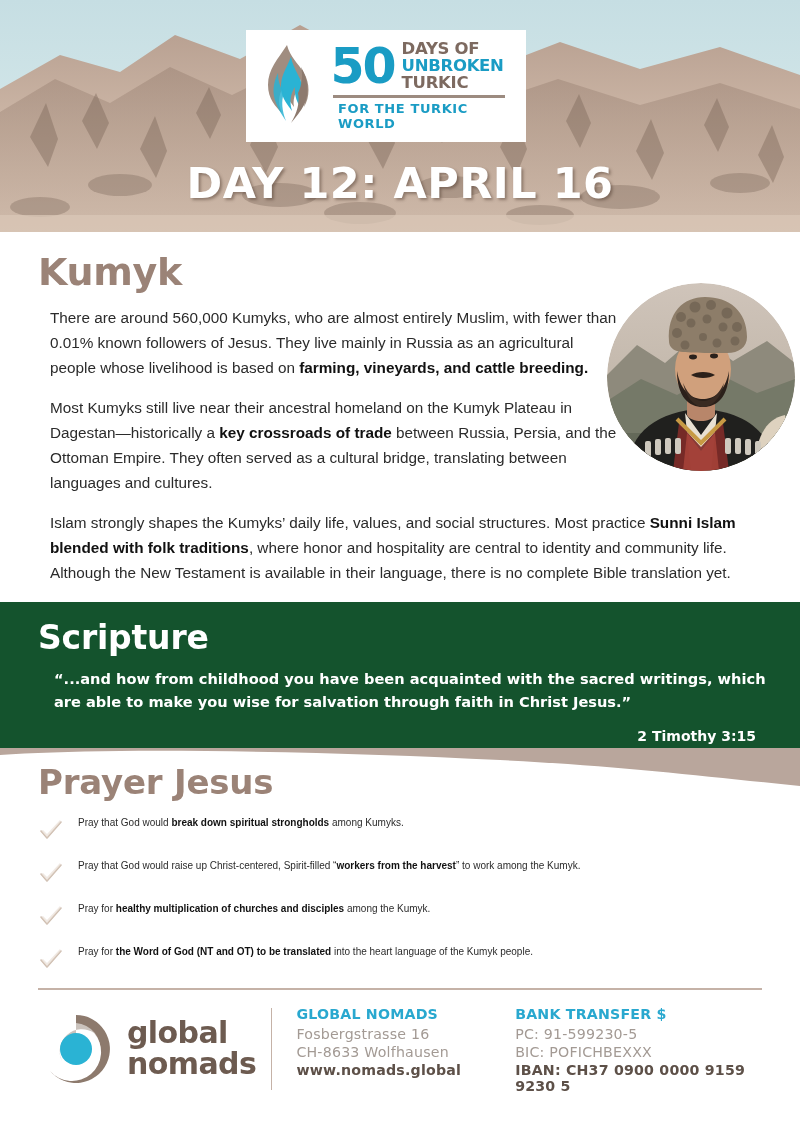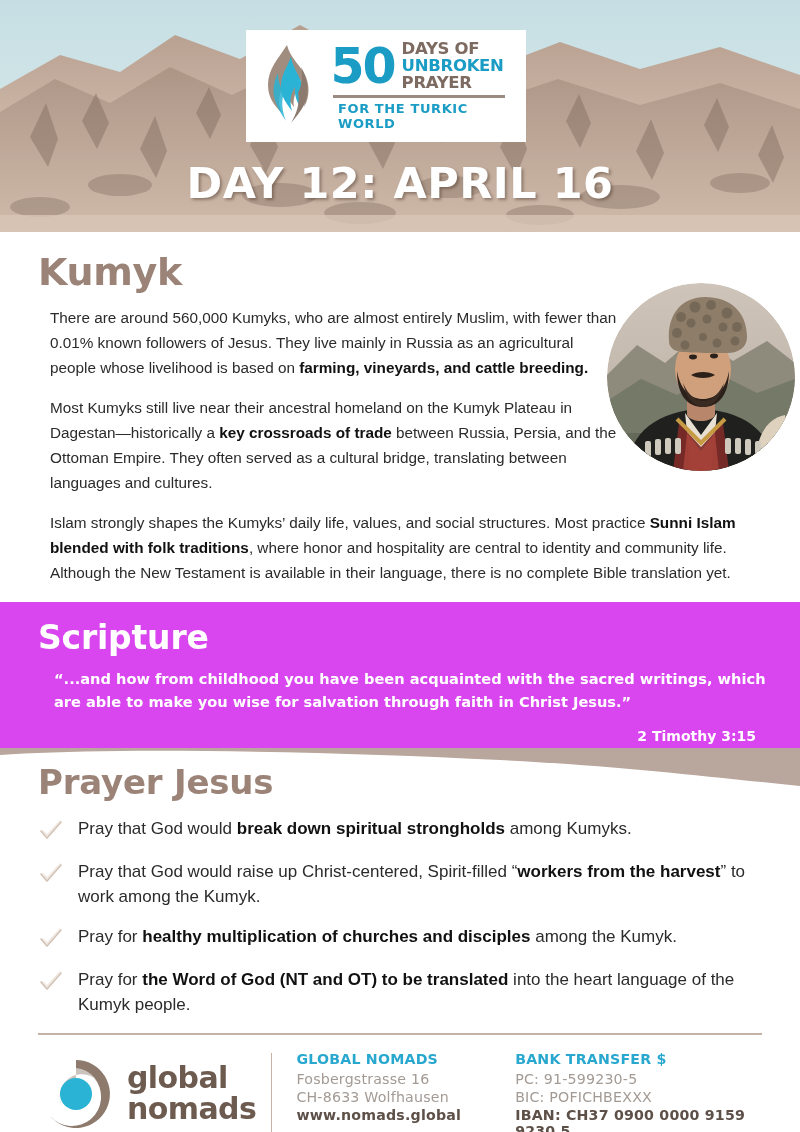--- a/index.html
+++ b/index.html
@@ -130,21 +130,21 @@
   .para b { font-weight: bold; color: #111; }
   .p1 { width: 580px; padding-left: 12px; }
   .p2 { width: 598px; padding-left: 12px; }
   .p3 { width: 720px; padding-left: 12px; }
 
   
   .scripture {
     position: relative;
     width: 800px;
     margin-top: 6px;
-    background: #d946ef;
+    background: #14532d;
     padding: 16px 38px 4px 38px;
   }
   .scripture-h {
     font-size: 33px;
     font-weight: bold;
     color: #ffffff;
     letter-spacing: -0.2px;
     margin-bottom: 10px;
     font-family: "DejaVu Sans", sans-serif;
   }
@@ -189,21 +189,21 @@
     font-family: "DejaVu Sans", sans-serif;
   }
   .pp-item {
     display: flex;
     align-items: flex-start;
     gap: 14px;
     margin-bottom: 15px;
   }
   .pp-check { flex: 0 0 26px; width: 26px; height: 26px; margin-top: 2px; }
   .pp-text {
-    font-size: 17px;
+    font-size: 10px;
     line-height: 1.48;
     color: #2b2b2b;
     width: 690px;
     font-family: "Liberation Sans", sans-serif;
   }
   .pp-text b { font-weight: bold; color: #111; }
 
   .footer-rule {
     height: 2px;
     background: #c5b2a7;
@@ -298,21 +298,21 @@
       <path d="M31,14 C26,26 20,34 21,46 C22,56 28,62 32,68 C29,58 31,50 35,44 C34,54 38,60 41,66 C43,54 44,42 38,32 C35,26 32,20 31,14 Z" fill="#2ab3d4"></path>
       <path d="M18,30 C13,40 12,50 16,60 C18,66 22,72 26,78 C22,68 21,58 24,50 C20,44 18,38 18,30 Z" fill="#2ab3d4" opacity="0.85"></path>
       <path d="M41,24 C48,36 50,50 44,62 C41,68 36,74 31,80 C37,70 40,60 38,50 C42,42 43,32 41,24 Z" fill="#8d7a6e"></path>
     </svg>
     <div class="logo-right">
       <div class="logo-top">
         <div class="logo-50">50</div>
         <div class="logo-words">
           <span class="lw1">DAYS OF</span>
           <span class="lw2">UNBROKEN</span>
-          <span class="lw3">PRAYER</span>
+          <span class="lw3">TURKIC</span>
         </div>
       </div>
       <div class="logo-rule"></div>
       <div class="logo-sub">FOR THE TURKIC WORLD</div>
     </div>
   </div>
 
   <div class="day-title">DAY 12: APRIL 16</div>
 </div>
 

